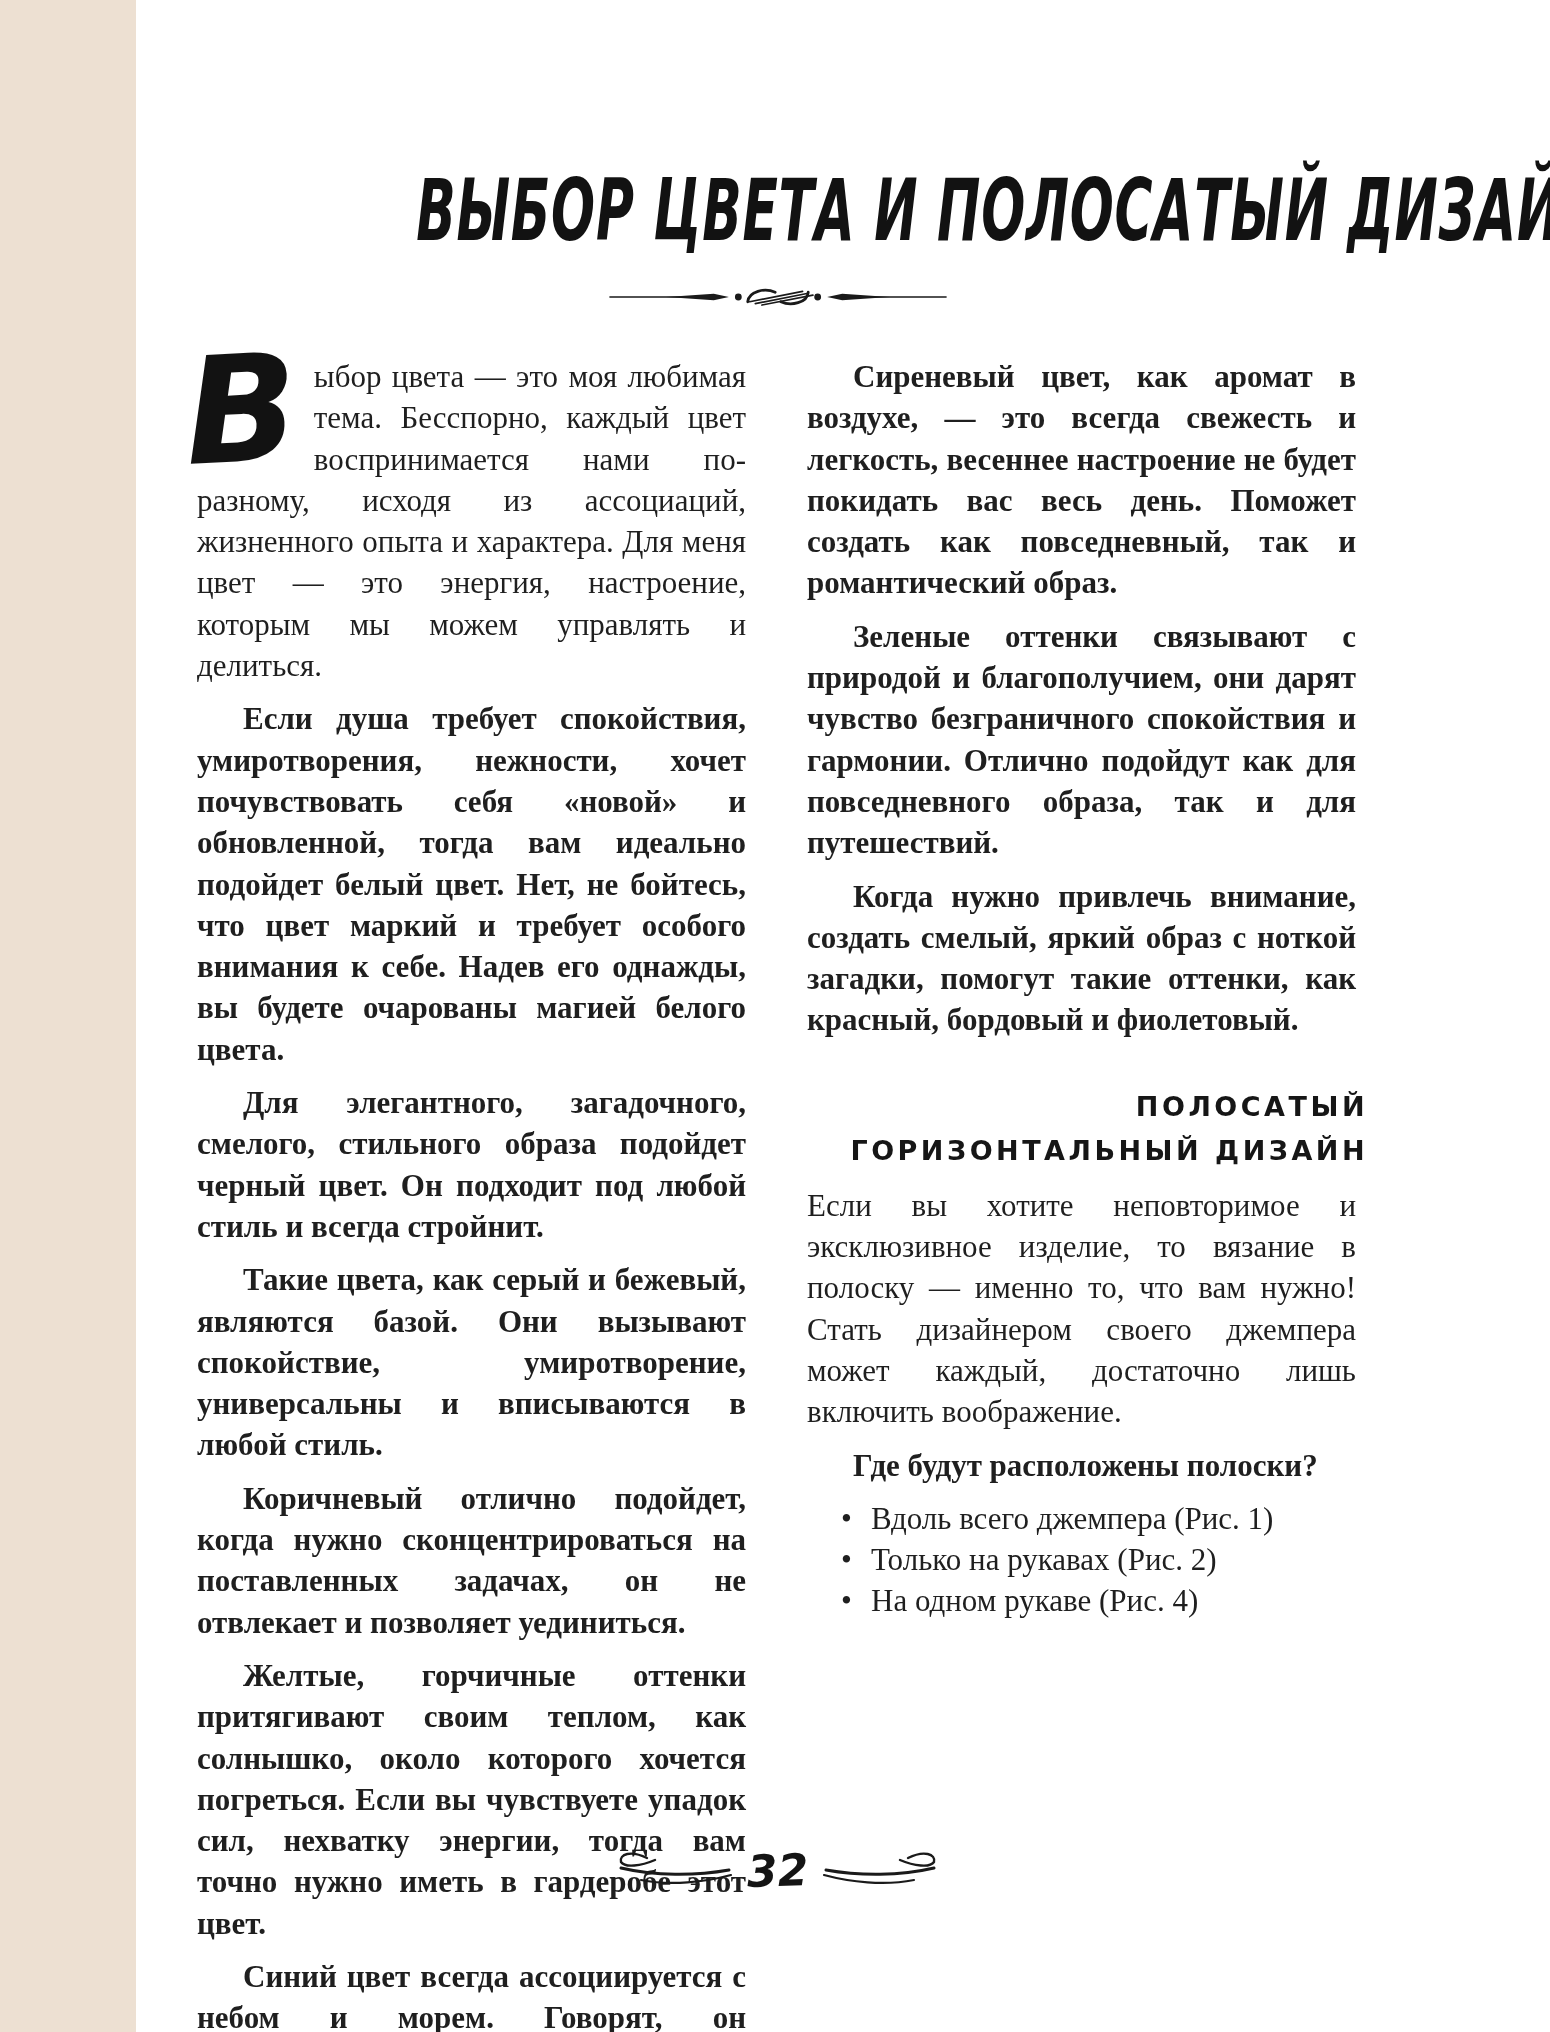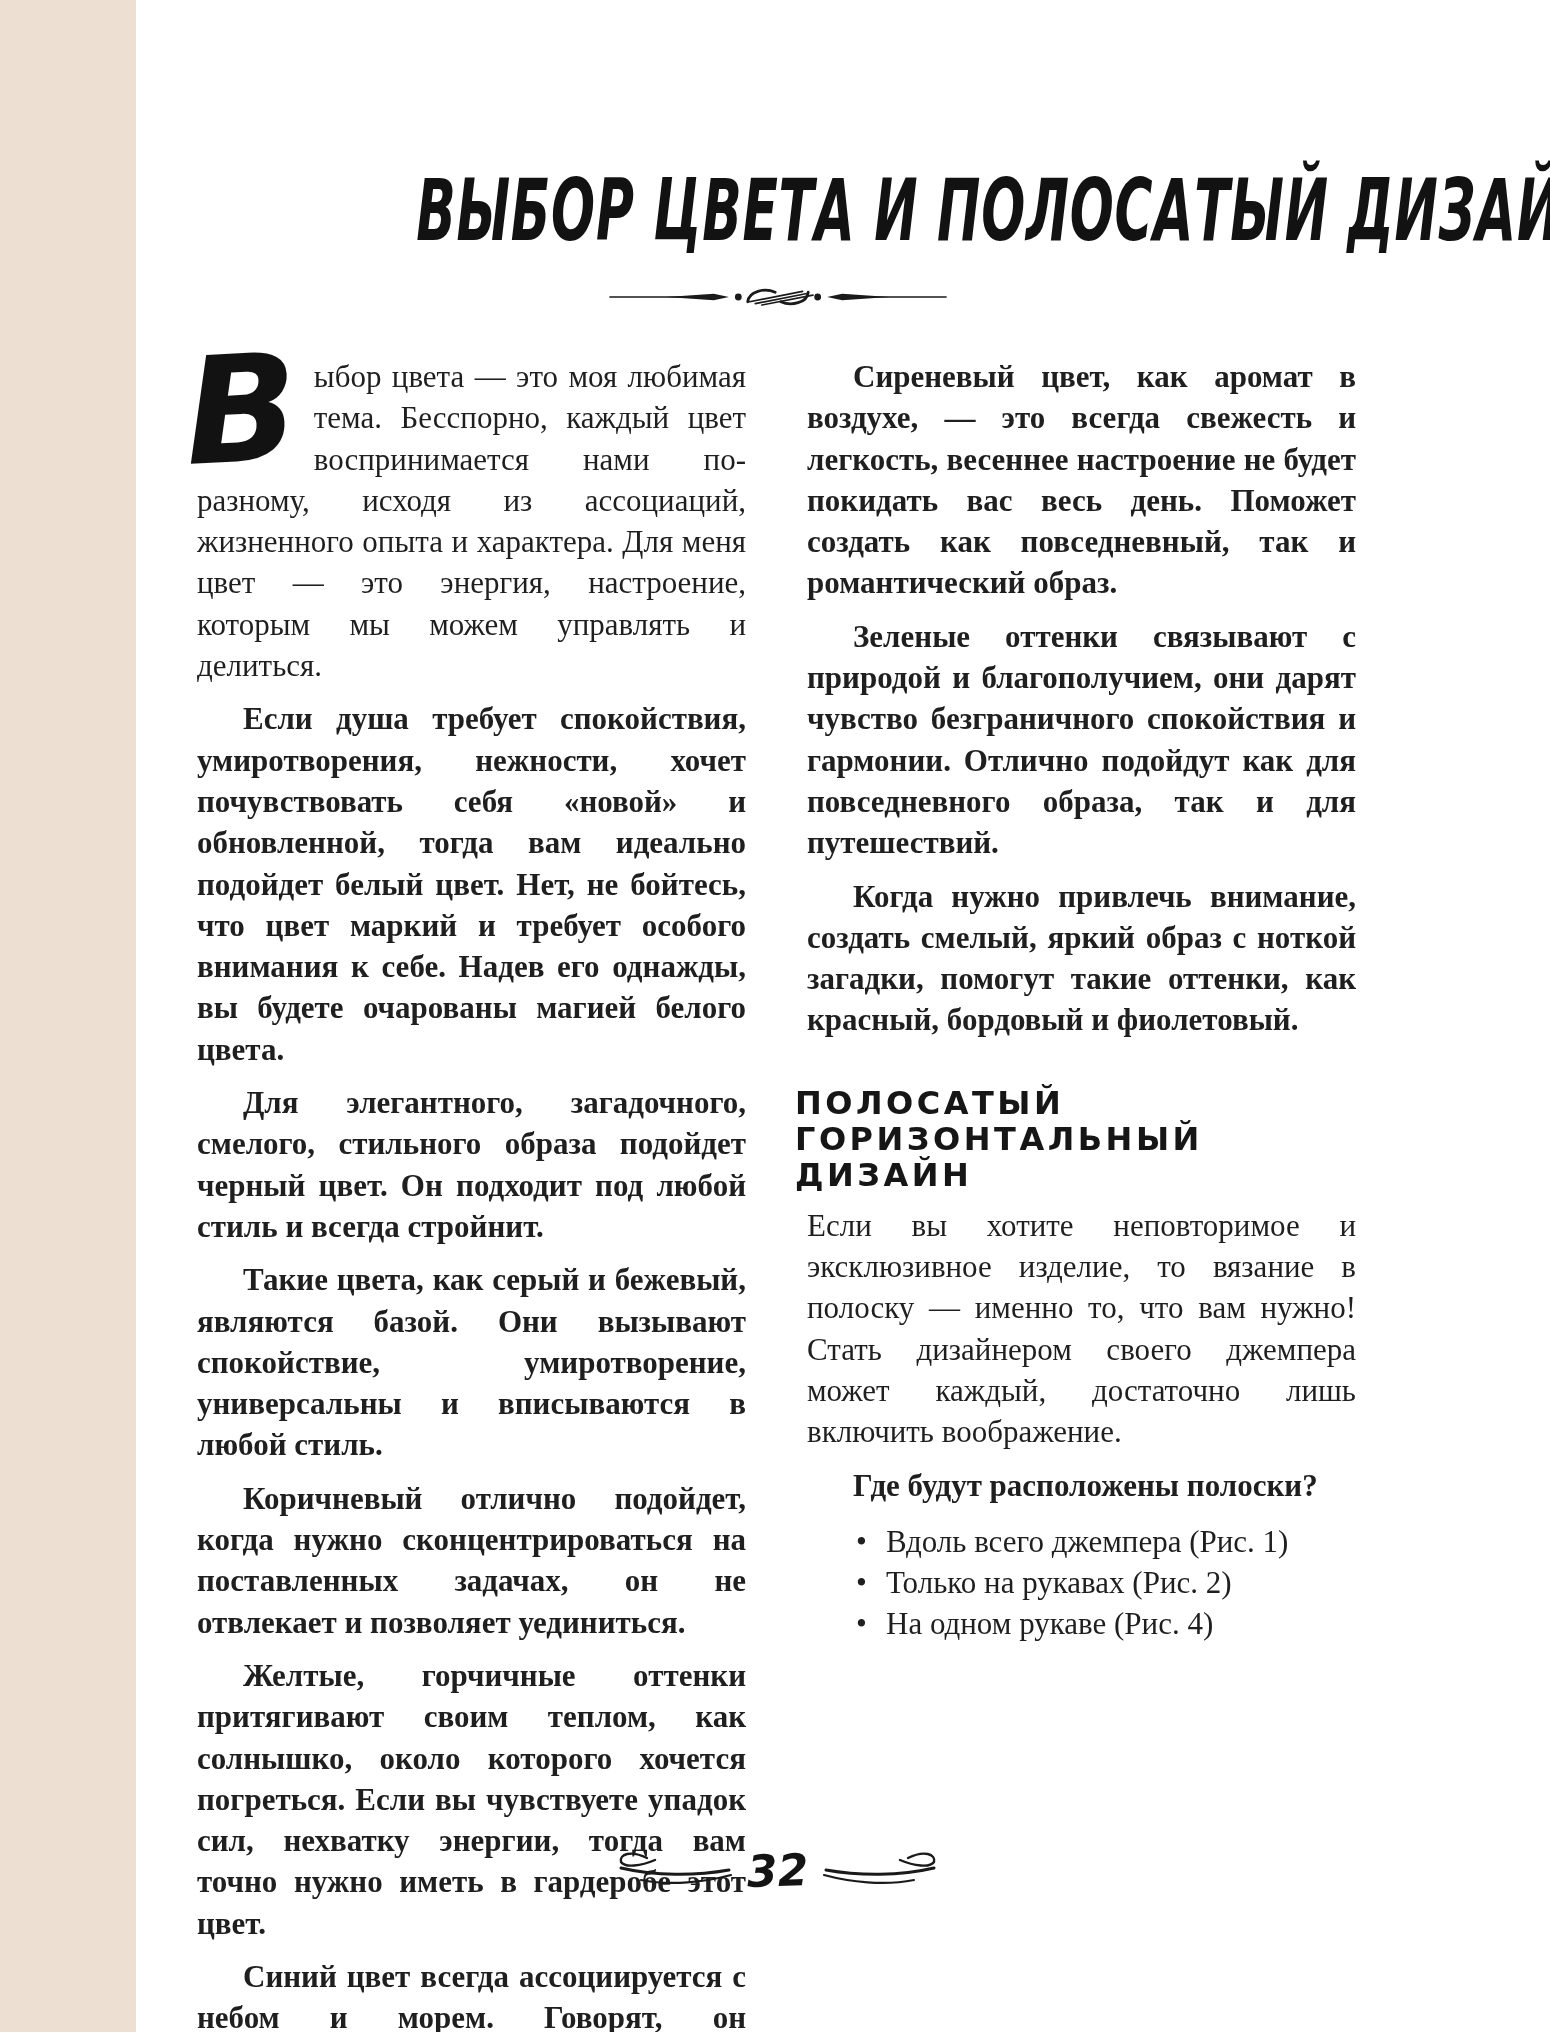--- a/index.html
+++ b/index.html
@@ -46,27 +46,27 @@
     font-family:"DejaVu Sans",sans-serif;
     font-weight:bold;font-style:italic;
     font-size:148px;line-height:116px;
     margin:8px 16px 0 0;color:#121212;
     transform:rotate(-3deg);
   }
   
   .sec-heading{
     margin:44px 0 12px 0;
     font-family:"DejaVu Sans",sans-serif;
-    font-weight:bold;font-size:32px;line-height:36px;
+    font-weight:bold;font-size:27px;line-height:44px;
     letter-spacing:3.5px;text-transform:uppercase;color:#161616;
-    text-align:left;
+    text-align:right;
   }
   
   ul.stripe-list{
-    margin:15px;padding:0 0 0 46px;list-style:none;
+    margin:0;padding:0 0 0 46px;list-style:none;
   }
   ul.stripe-list li{
     font-size:31px;line-height:41.3px;position:relative;padding-left:30px;
   }
   ul.stripe-list li::before{
     content:"\2022";position:absolute;left:0;top:0;
     font-size:31px;color:#1f1f1f;
   }
   
   .footer{

